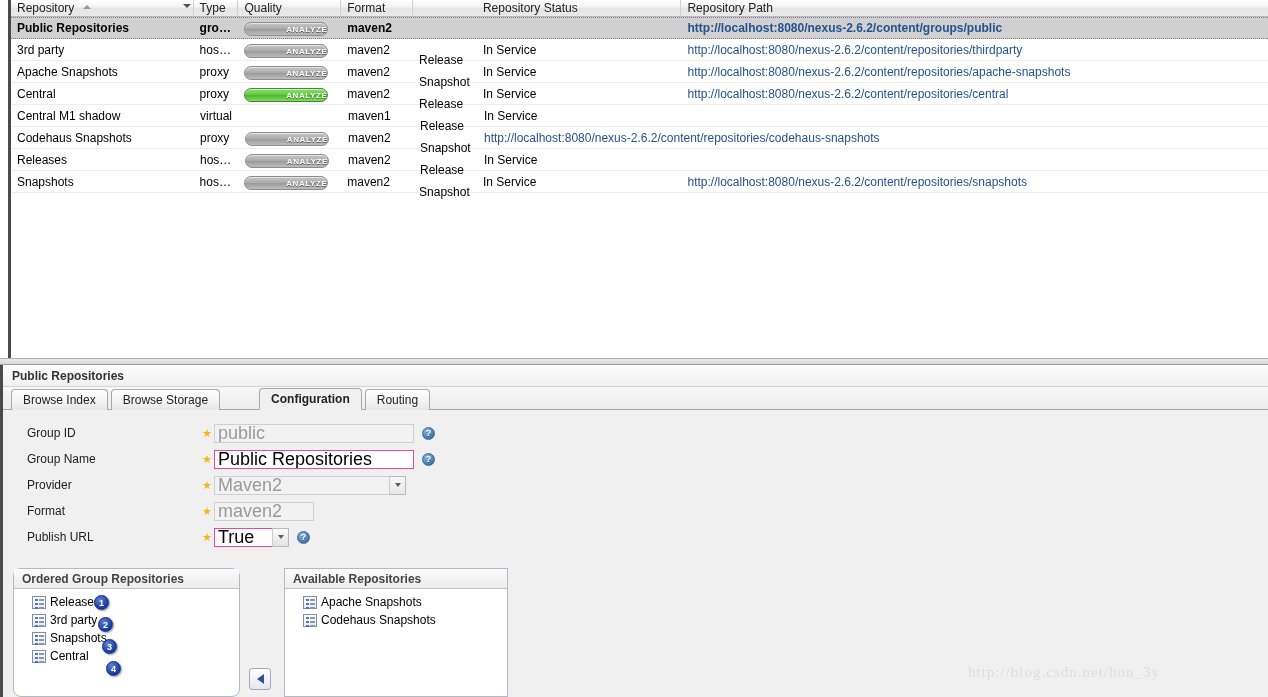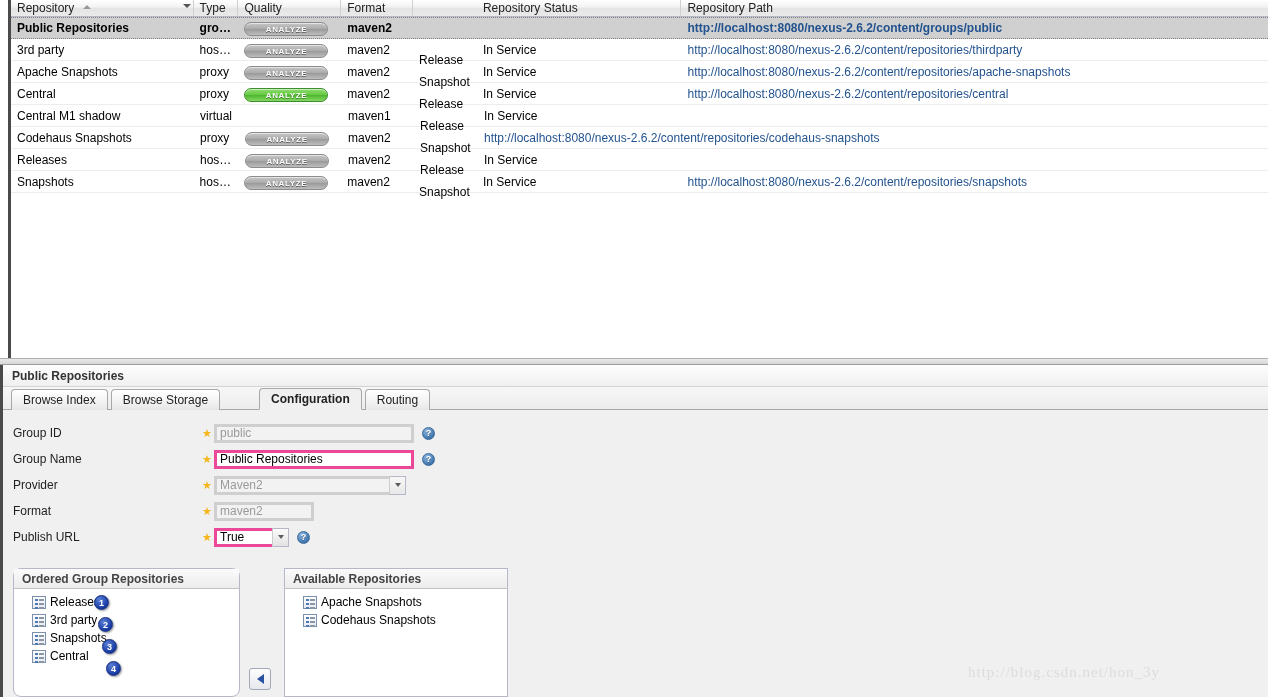--- a/index.html
+++ b/index.html
@@ -87,21 +87,21 @@
   .c-format { width: 72px; }
   .c-policy { width: 64px; margin-top: 20px; }
   .c-status { width: 205px; }
   .c-path   { width: 596px; }
 
   
   .pill {
     display: inline-block;
     width: 84px; height: 14px;
     line-height: 13px;
-    text-align: center;
+    text-align: right;
     border-radius: 8px;
     font-size: 8px;
     font-weight: bold;
     letter-spacing: 0.6px;
     color: #ffffff;
     text-shadow: 0 1px 0 rgba(0,0,0,.45);
     border: 1px solid #8c8c8c;
     background: linear-gradient(to bottom, #c7c7c7 0%, #ababab 48%, #9a9a9a 52%, #bdbdbd 100%);
     box-shadow: inset 0 1px 0 rgba(255,255,255,.55);
   }
@@ -158,30 +158,30 @@
     height: 22px;
     line-height: 21px;
     border-bottom: 1px solid #f0f0f0;
     z-index: 2;
     margin-left: 36px;
   }
 
   
   .form { padding: 10px 0 0 0; }
   .frow { display: flex; align-items: center; height: 26px; }
-  .flabel { width: 197px; padding-left: 10px; font-size: 12px; color: #222; }
+  .flabel { width: 197px; padding-left: 24px; font-size: 12px; color: #222; }
   .star {
     width: 14px; color: #f5b61a; font-size: 11px; line-height: 1;
     text-align: center; display: inline-block;
   }
   .fld {
     height: 19px; line-height: 17px;
-    border: 3px solid #ec4899;
+    border: 1px solid #ec4899;
     background: #fff;
-    font-size: 12px;
+    font-size: 18px;
     padding: 0 3px;
     color: #000;
     font-family: "Liberation Sans", sans-serif;
   }
   .fld.readonly { background: #f2f2f2; color: #9a9a9a; border-color: #cfcfcf; }
   .w200 { width: 200px; }
   .sel-wrap { position: relative; display: inline-block; }
   .sel-arrow {
     position: absolute; right: 0; top: 0;
     width: 17px; height: 19px;

